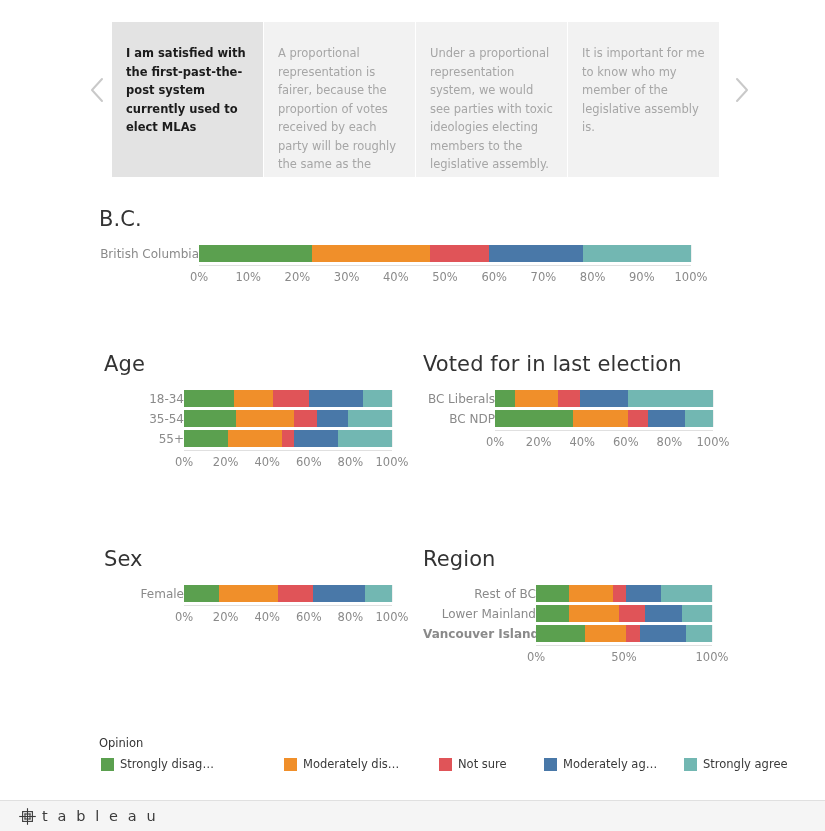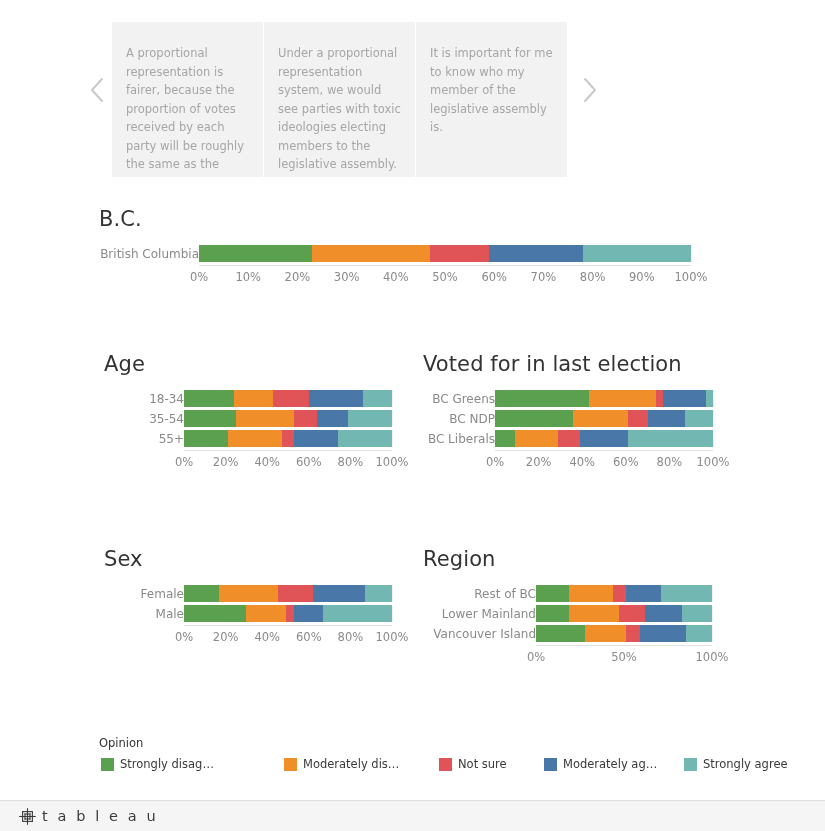--- a/index.html
+++ b/index.html
@@ -195,20 +195,21 @@
 
 <div id="dashboard">
 
   <div class="carousel">
     <div class="carousel-arrow arrow-left">
       <svg width="16" height="28" viewBox="0 0 16 28" aria-hidden="true">
         <polyline points="13,3 3,14 13,25" fill="none" stroke="#c9c9c9" stroke-width="2" stroke-linecap="round" stroke-linejoin="round"></polyline>
       </svg>
     </div>
     <div class="cards" id="carousel-cards">
+        <div class="card active"><span>I am satisfied with the first-past-the-post system currently used to elect MLAs</span></div>
         <div class="card"><span>A proportional representation is fairer, because the proportion of votes received by each party will be roughly the same as the</span></div>
         <div class="card"><span>Under a proportional representation system, we would see parties with toxic ideologies electing members to the legislative assembly.</span></div>
         <div class="card"><span>It is important for me to know who my member of the legislative assembly is.</span></div>
       </div>
     <div class="carousel-arrow arrow-right">
       <svg width="16" height="28" viewBox="0 0 16 28" aria-hidden="true">
         <polyline points="3,3 13,14 3,25" fill="none" stroke="#c9c9c9" stroke-width="2" stroke-linecap="round" stroke-linejoin="round"></polyline>
       </svg>
     </div>
   </div>
@@ -316,68 +317,51 @@
         <div class="tick" style="left: 163.2px;">40%</div>
         <div class="tick" style="left: 204.8px;">60%</div>
         <div class="tick" style="left: 246.4px;">80%</div>
         <div class="tick" style="left: 288px;">100%</div>
       </div>
     </div>
   <div class="panel" id="panel-voted" style="left:423px; top:352px; width:310px;">
       <div class="panel-title">Voted for in last election</div>
       <div class="rows">
         <div class="bar-row">
-          <div class="row-label" style="width: 72px;">BC Greens</div>
+          <div class="row-label" style="width: 72px;">BC Liberals</div>
           <div class="bar-track" style="width: 218px;">
             <div class="gridlines">
               <div class="gridline" style="left: 43.6px;"></div>
               <div class="gridline" style="left: 87.2px;"></div>
               <div class="gridline" style="left: 130.8px;"></div>
               <div class="gridline" style="left: 174.4px;"></div>
               <div class="gridline" style="left: 218px;"></div>
             </div>
-            <div class="seg" title="Strongly disagree: 43%" style="left: 0px; width: 93.74px; background: rgb(91, 160, 79);"></div>
-            <div class="seg" title="Moderately disagree: 31%" style="left: 93.74px; width: 67.58px; background: rgb(240, 143, 42);"></div>
-            <div class="seg" title="Not sure: 3%" style="left: 161.32px; width: 6.54px; background: rgb(224, 84, 88);"></div>
-            <div class="seg" title="Moderately agree: 20%" style="left: 167.86px; width: 43.6px; background: rgb(73, 120, 168);"></div>
-            <div class="seg" title="Strongly agree: 3%" style="left: 211.46px; width: 6.54px; background: rgb(114, 183, 178);"></div>
+            <div class="seg" title="Strongly disagree: 9%" style="left: 0px; width: 19.62px; background: rgb(91, 160, 79);"></div>
+            <div class="seg" title="Moderately disagree: 20%" style="left: 19.62px; width: 43.6px; background: rgb(240, 143, 42);"></div>
+            <div class="seg" title="Not sure: 10%" style="left: 63.22px; width: 21.8px; background: rgb(224, 84, 88);"></div>
+            <div class="seg" title="Moderately agree: 22%" style="left: 85.02px; width: 47.96px; background: rgb(73, 120, 168);"></div>
+            <div class="seg" title="Strongly agree: 39%" style="left: 132.98px; width: 85.02px; background: rgb(114, 183, 178);"></div>
           </div>
         </div>
         <div class="bar-row">
           <div class="row-label" style="width: 72px;">BC NDP</div>
           <div class="bar-track" style="width: 218px;">
             <div class="gridlines">
               <div class="gridline" style="left: 43.6px;"></div>
               <div class="gridline" style="left: 87.2px;"></div>
               <div class="gridline" style="left: 130.8px;"></div>
               <div class="gridline" style="left: 174.4px;"></div>
               <div class="gridline" style="left: 218px;"></div>
             </div>
             <div class="seg" title="Strongly disagree: 36%" style="left: 0px; width: 78.48px; background: rgb(91, 160, 79);"></div>
             <div class="seg" title="Moderately disagree: 25%" style="left: 78.48px; width: 54.5px; background: rgb(240, 143, 42);"></div>
             <div class="seg" title="Not sure: 9%" style="left: 132.98px; width: 19.62px; background: rgb(224, 84, 88);"></div>
             <div class="seg" title="Moderately agree: 17%" style="left: 152.6px; width: 37.06px; background: rgb(73, 120, 168);"></div>
             <div class="seg" title="Strongly agree: 13%" style="left: 189.66px; width: 28.34px; background: rgb(114, 183, 178);"></div>
-          </div>
-        </div>
-        <div class="bar-row">
-          <div class="row-label" style="width: 72px;">BC Liberals</div>
-          <div class="bar-track" style="width: 218px;">
-            <div class="gridlines">
-              <div class="gridline" style="left: 43.6px;"></div>
-              <div class="gridline" style="left: 87.2px;"></div>
-              <div class="gridline" style="left: 130.8px;"></div>
-              <div class="gridline" style="left: 174.4px;"></div>
-              <div class="gridline" style="left: 218px;"></div>
-            </div>
-            <div class="seg" title="Strongly disagree: 9%" style="left: 0px; width: 19.62px; background: rgb(91, 160, 79);"></div>
-            <div class="seg" title="Moderately disagree: 20%" style="left: 19.62px; width: 43.6px; background: rgb(240, 143, 42);"></div>
-            <div class="seg" title="Not sure: 10%" style="left: 63.22px; width: 21.8px; background: rgb(224, 84, 88);"></div>
-            <div class="seg" title="Moderately agree: 22%" style="left: 85.02px; width: 47.96px; background: rgb(73, 120, 168);"></div>
-            <div class="seg" title="Strongly agree: 39%" style="left: 132.98px; width: 85.02px; background: rgb(114, 183, 178);"></div>
           </div>
         </div>
       </div>
       <div class="axis">
         <div class="axis-line" style="left: 72px; width: 218px;"></div>
         <div class="tick" style="left: 72px;">0%</div>
         <div class="tick" style="left: 115.6px;">20%</div>
         <div class="tick" style="left: 159.2px;">40%</div>
         <div class="tick" style="left: 202.8px;">60%</div>
         <div class="tick" style="left: 246.4px;">80%</div>
@@ -397,37 +381,20 @@
               <div class="gridline" style="left: 166.4px;"></div>
               <div class="gridline" style="left: 208px;"></div>
             </div>
             <div class="seg" title="Strongly disagree: 17%" style="left: 0px; width: 35.36px; background: rgb(91, 160, 79);"></div>
             <div class="seg" title="Moderately disagree: 28%" style="left: 35.36px; width: 58.24px; background: rgb(240, 143, 42);"></div>
             <div class="seg" title="Not sure: 17%" style="left: 93.6px; width: 35.36px; background: rgb(224, 84, 88);"></div>
             <div class="seg" title="Moderately agree: 25%" style="left: 128.96px; width: 52px; background: rgb(73, 120, 168);"></div>
             <div class="seg" title="Strongly agree: 13%" style="left: 180.96px; width: 27.04px; background: rgb(114, 183, 178);"></div>
           </div>
         </div>
-        <div class="bar-row">
-          <div class="row-label" style="width: 80px;">Male</div>
-          <div class="bar-track" style="width: 208px;">
-            <div class="gridlines">
-              <div class="gridline" style="left: 41.6px;"></div>
-              <div class="gridline" style="left: 83.2px;"></div>
-              <div class="gridline" style="left: 124.8px;"></div>
-              <div class="gridline" style="left: 166.4px;"></div>
-              <div class="gridline" style="left: 208px;"></div>
-            </div>
-            <div class="seg" title="Strongly disagree: 30%" style="left: 0px; width: 62.4px; background: rgb(91, 160, 79);"></div>
-            <div class="seg" title="Moderately disagree: 19%" style="left: 62.4px; width: 39.52px; background: rgb(240, 143, 42);"></div>
-            <div class="seg" title="Not sure: 4%" style="left: 101.92px; width: 8.32px; background: rgb(224, 84, 88);"></div>
-            <div class="seg" title="Moderately agree: 14%" style="left: 110.24px; width: 29.12px; background: rgb(73, 120, 168);"></div>
-            <div class="seg" title="Strongly agree: 33%" style="left: 139.36px; width: 68.64px; background: rgb(114, 183, 178);"></div>
-          </div>
-        </div>
       </div>
       <div class="axis">
         <div class="axis-line" style="left: 80px; width: 208px;"></div>
         <div class="tick" style="left: 80px;">0%</div>
         <div class="tick" style="left: 121.6px;">20%</div>
         <div class="tick" style="left: 163.2px;">40%</div>
         <div class="tick" style="left: 204.8px;">60%</div>
         <div class="tick" style="left: 246.4px;">80%</div>
         <div class="tick" style="left: 288px;">100%</div>
       </div>
@@ -457,21 +424,21 @@
               <div class="gridline" style="left: 176px;"></div>
             </div>
             <div class="seg" title="Strongly disagree: 19%" style="left: 0px; width: 33.44px; background: rgb(91, 160, 79);"></div>
             <div class="seg" title="Moderately disagree: 28%" style="left: 33.44px; width: 49.28px; background: rgb(240, 143, 42);"></div>
             <div class="seg" title="Not sure: 15%" style="left: 82.72px; width: 26.4px; background: rgb(224, 84, 88);"></div>
             <div class="seg" title="Moderately agree: 21%" style="left: 109.12px; width: 36.96px; background: rgb(73, 120, 168);"></div>
             <div class="seg" title="Strongly agree: 17%" style="left: 146.08px; width: 29.92px; background: rgb(114, 183, 178);"></div>
           </div>
         </div>
         <div class="bar-row">
-          <div class="row-label" style="width: 113px;">Vancouver Island</div>
+          <div class="row-label" style="width: 113px; font-weight: bold;">Vancouver Island</div>
           <div class="bar-track" style="width: 176px;">
             <div class="gridlines">
               <div class="gridline" style="left: 88px;"></div>
               <div class="gridline" style="left: 176px;"></div>
             </div>
             <div class="seg" title="Strongly disagree: 28%" style="left: 0px; width: 49.28px; background: rgb(91, 160, 79);"></div>
             <div class="seg" title="Moderately disagree: 23%" style="left: 49.28px; width: 40.48px; background: rgb(240, 143, 42);"></div>
             <div class="seg" title="Not sure: 8%" style="left: 89.76px; width: 14.08px; background: rgb(224, 84, 88);"></div>
             <div class="seg" title="Moderately agree: 26%" style="left: 103.84px; width: 45.76px; background: rgb(73, 120, 168);"></div>
             <div class="seg" title="Strongly agree: 15%" style="left: 149.6px; width: 26.4px; background: rgb(114, 183, 178);"></div>

